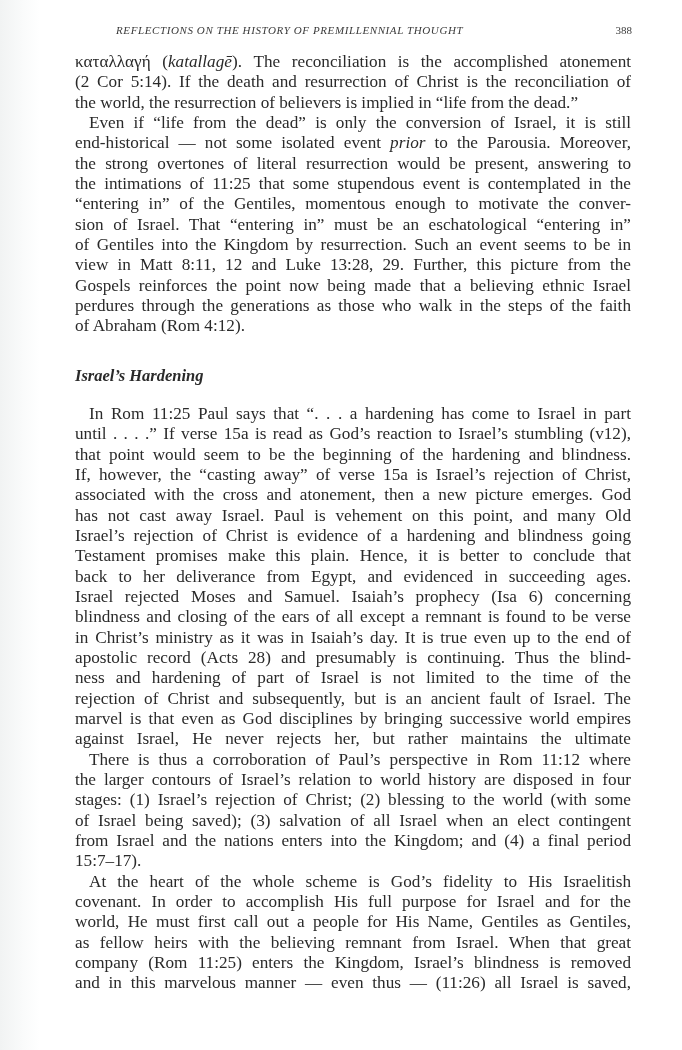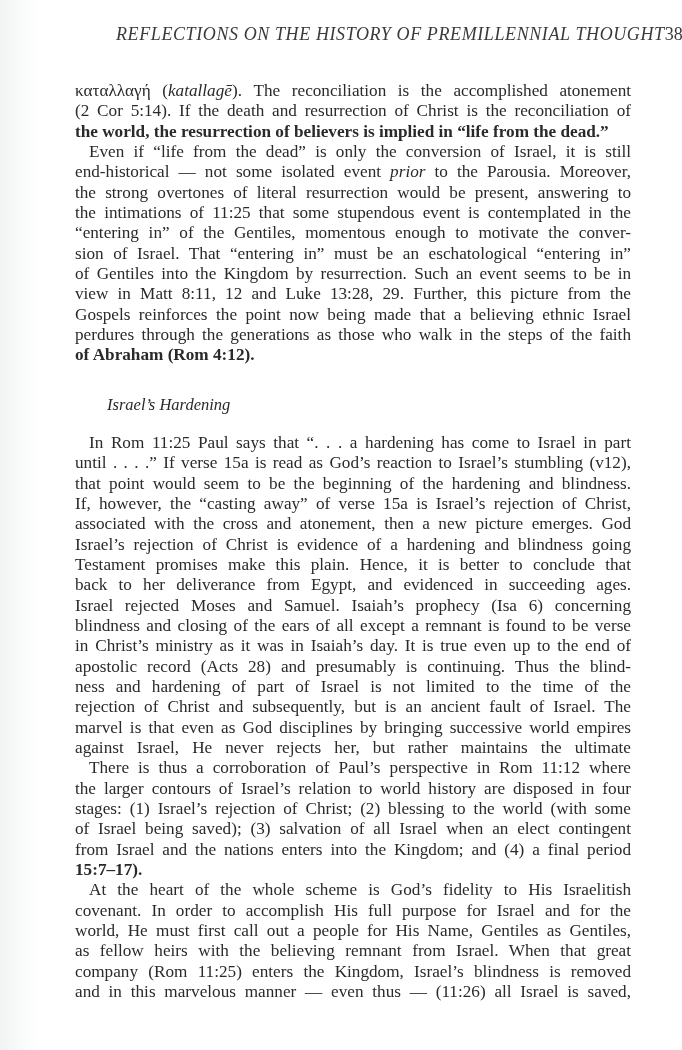--- a/index.html
+++ b/index.html
@@ -9,42 +9,41 @@
     font-family: "Liberation Serif", "DejaVu Serif", serif;
     color: #2a2a2a;
     position: relative;
   }
   .gutter {
     position: absolute; left: 0; top: 0; width: 40px; height: 1050px;
     background: linear-gradient(to right, #f1f3f3 0%, #fafbfb 60%, #ffffff 100%);
   }
   .running-head {
     position: absolute; top: 24px; left: 116px; width: 516px;
-    font-size: 18px; font-style: italic; letter-spacing: 0.6px;
+    font-size: 11px; font-style: italic; letter-spacing: 0.6px;
     color: #3a3a3a; white-space: nowrap;
     display: flex; justify-content: space-between;
   }
   .running-head .folio { font-style: normal; letter-spacing: 0; }
   .text {
-    position: absolute; left: 75px; top: 81px; width: 556px;
+    position: absolute; left: 75px; top: 52px; width: 556px;
     font-size: 17.2px; line-height: 20.35px;
   }
   .line {
     display: block; height: 20.35px; white-space: nowrap;
     text-align: justify; text-align-last: justify;
   }
-  .line.last { text-align-last: left; font-weight: bold; }
+  .line.last { text-align-last: left; }
   .line.indent { padding-left: 14px; }
   .gap { display: block; }
   .gap-before-heading { height: 29px; }
   .gap-after-heading { height: 18px; }
   .heading {
-    display: block; height: 20px; font-weight: normal; font-style: italic;
+    display: block; height: 20px; font-weight: bold; font-style: italic;
     font-size: 16.5px;
-    margin-left: 32px;
   }
   em, i { font-style: italic; }
 </style>
 </head>
 <body>
 
 <div class="gutter"></div>
 
 <div class="running-head">
   <span>REFLECTIONS ON THE HISTORY OF PREMILLENNIAL THOUGHT</span>
@@ -76,20 +75,21 @@
   <span class="gap gap-before-heading"></span>
   <span class="heading">Israel’s Hardening</span>
   <span class="gap gap-after-heading"></span>
 
   <div>
     <span class="line indent">In Rom 11:25 Paul says that “. . . a hardening has come to Israel in part</span>
     <span class="line">until . . . .” If verse 15a is read as God’s reaction to Israel’s stumbling (v12),</span>
     <span class="line">that point would seem to be the beginning of the hardening and blindness.</span>
     <span class="line">If, however, the “casting away” of verse 15a is Israel’s rejection of Christ,</span>
     <span class="line">associated with the cross and atonement, then a new picture emerges. God</span>
+    <span class="line">has not cast away Israel. Paul is vehement on this point, and many Old</span>
     <span class="line">Israel’s rejection of Christ is evidence of a hardening and blindness going</span>
     <span class="line">Testament promises make this plain. Hence, it is better to conclude that</span>
     <span class="line">back to her deliverance from Egypt, and evidenced in succeeding ages.</span>
     <span class="line">Israel rejected Moses and Samuel. Isaiah’s prophecy (Isa 6) concerning</span>
     <span class="line">blindness and closing of the ears of all except a remnant is found to be verse</span>
     <span class="line">in Christ’s ministry as it was in Isaiah’s day. It is true even up to the end of</span>
     <span class="line">apostolic record (Acts 28) and presumably is continuing. Thus the blind-</span>
     <span class="line">ness and hardening of part of Israel is not limited to the time of the</span>
     <span class="line">rejection of Christ and subsequently, but is an ancient fault of Israel. The</span>
     <span class="line">marvel is that even as God disciplines by bringing successive world empires</span>

